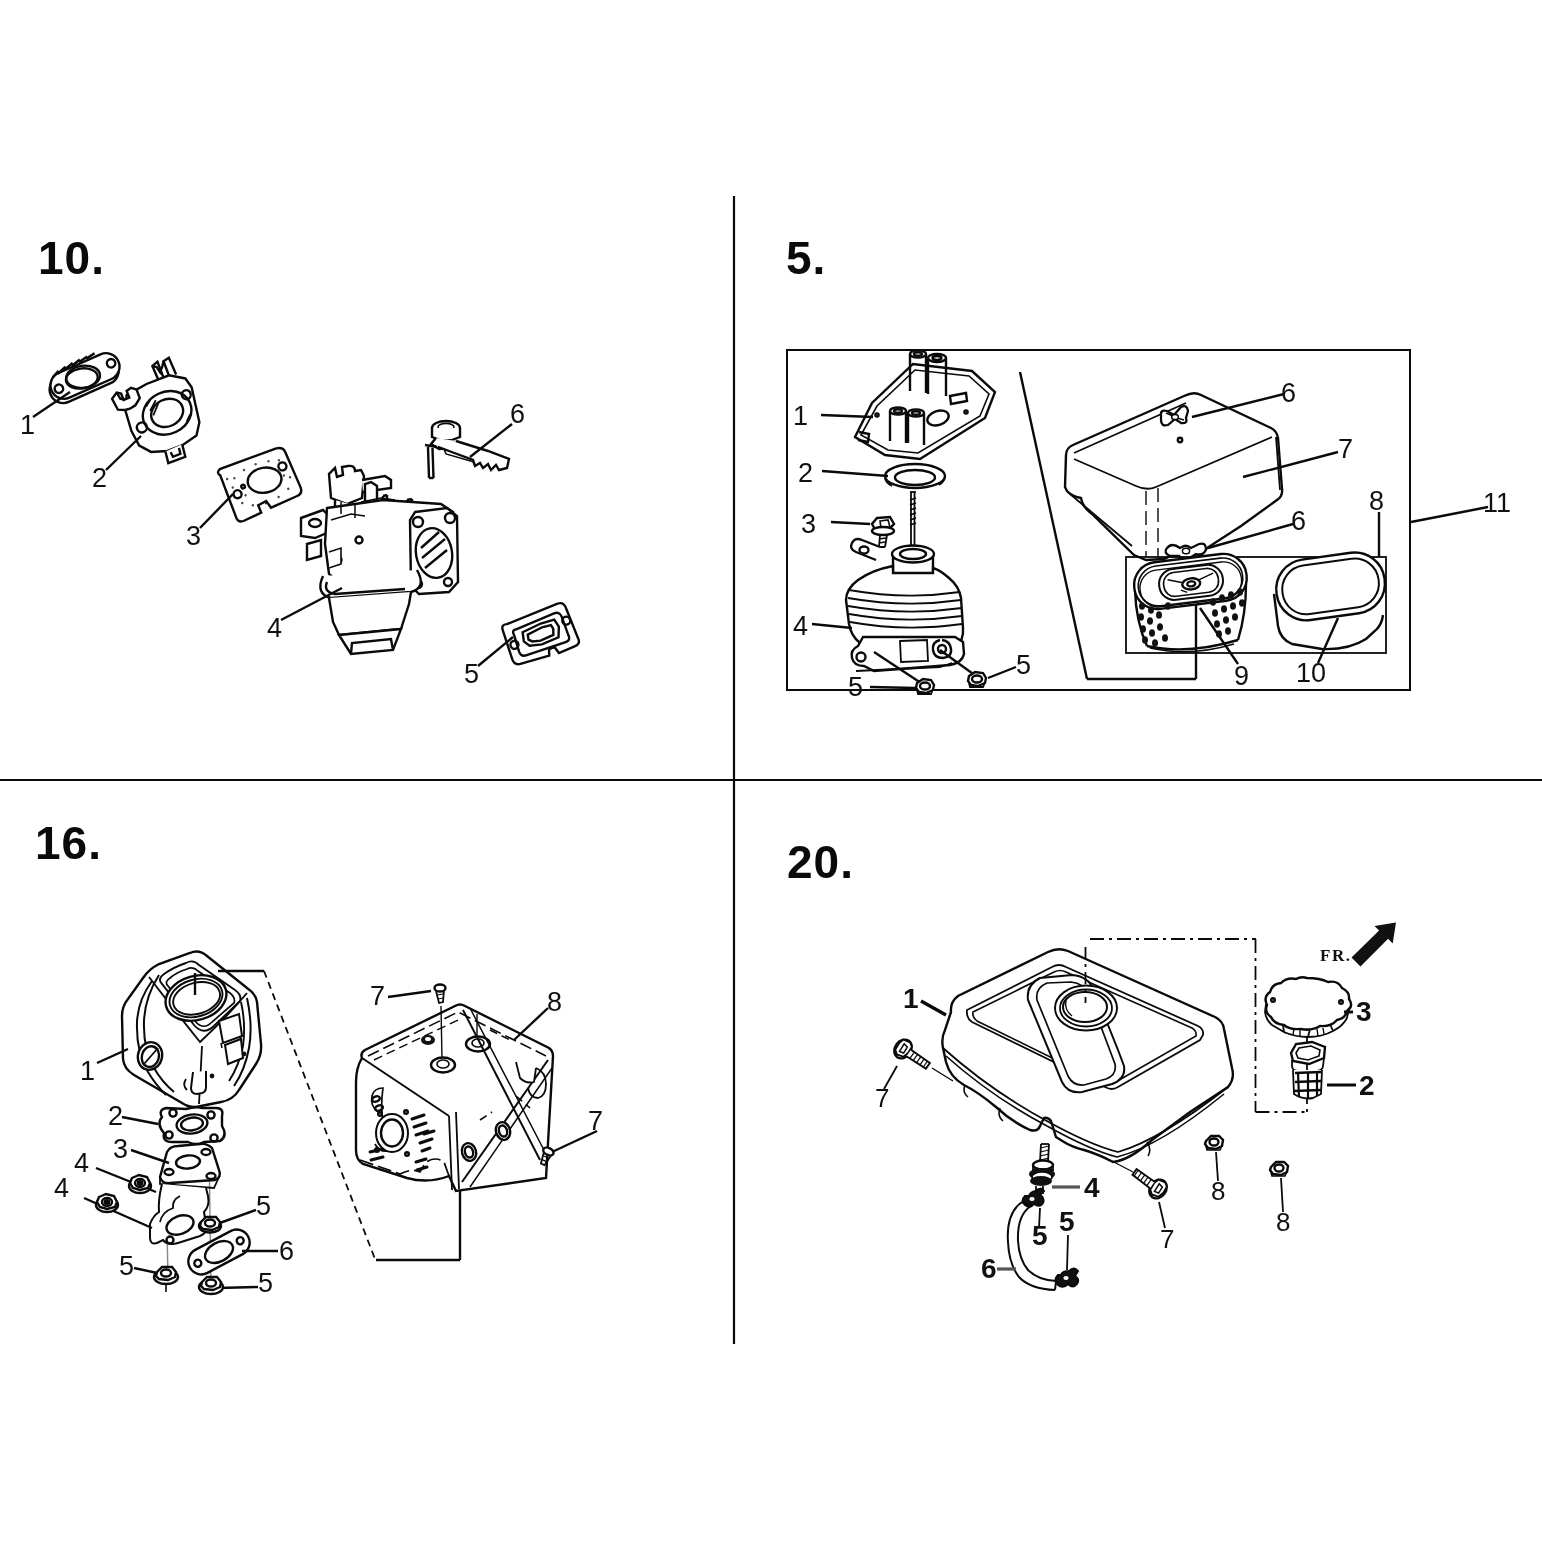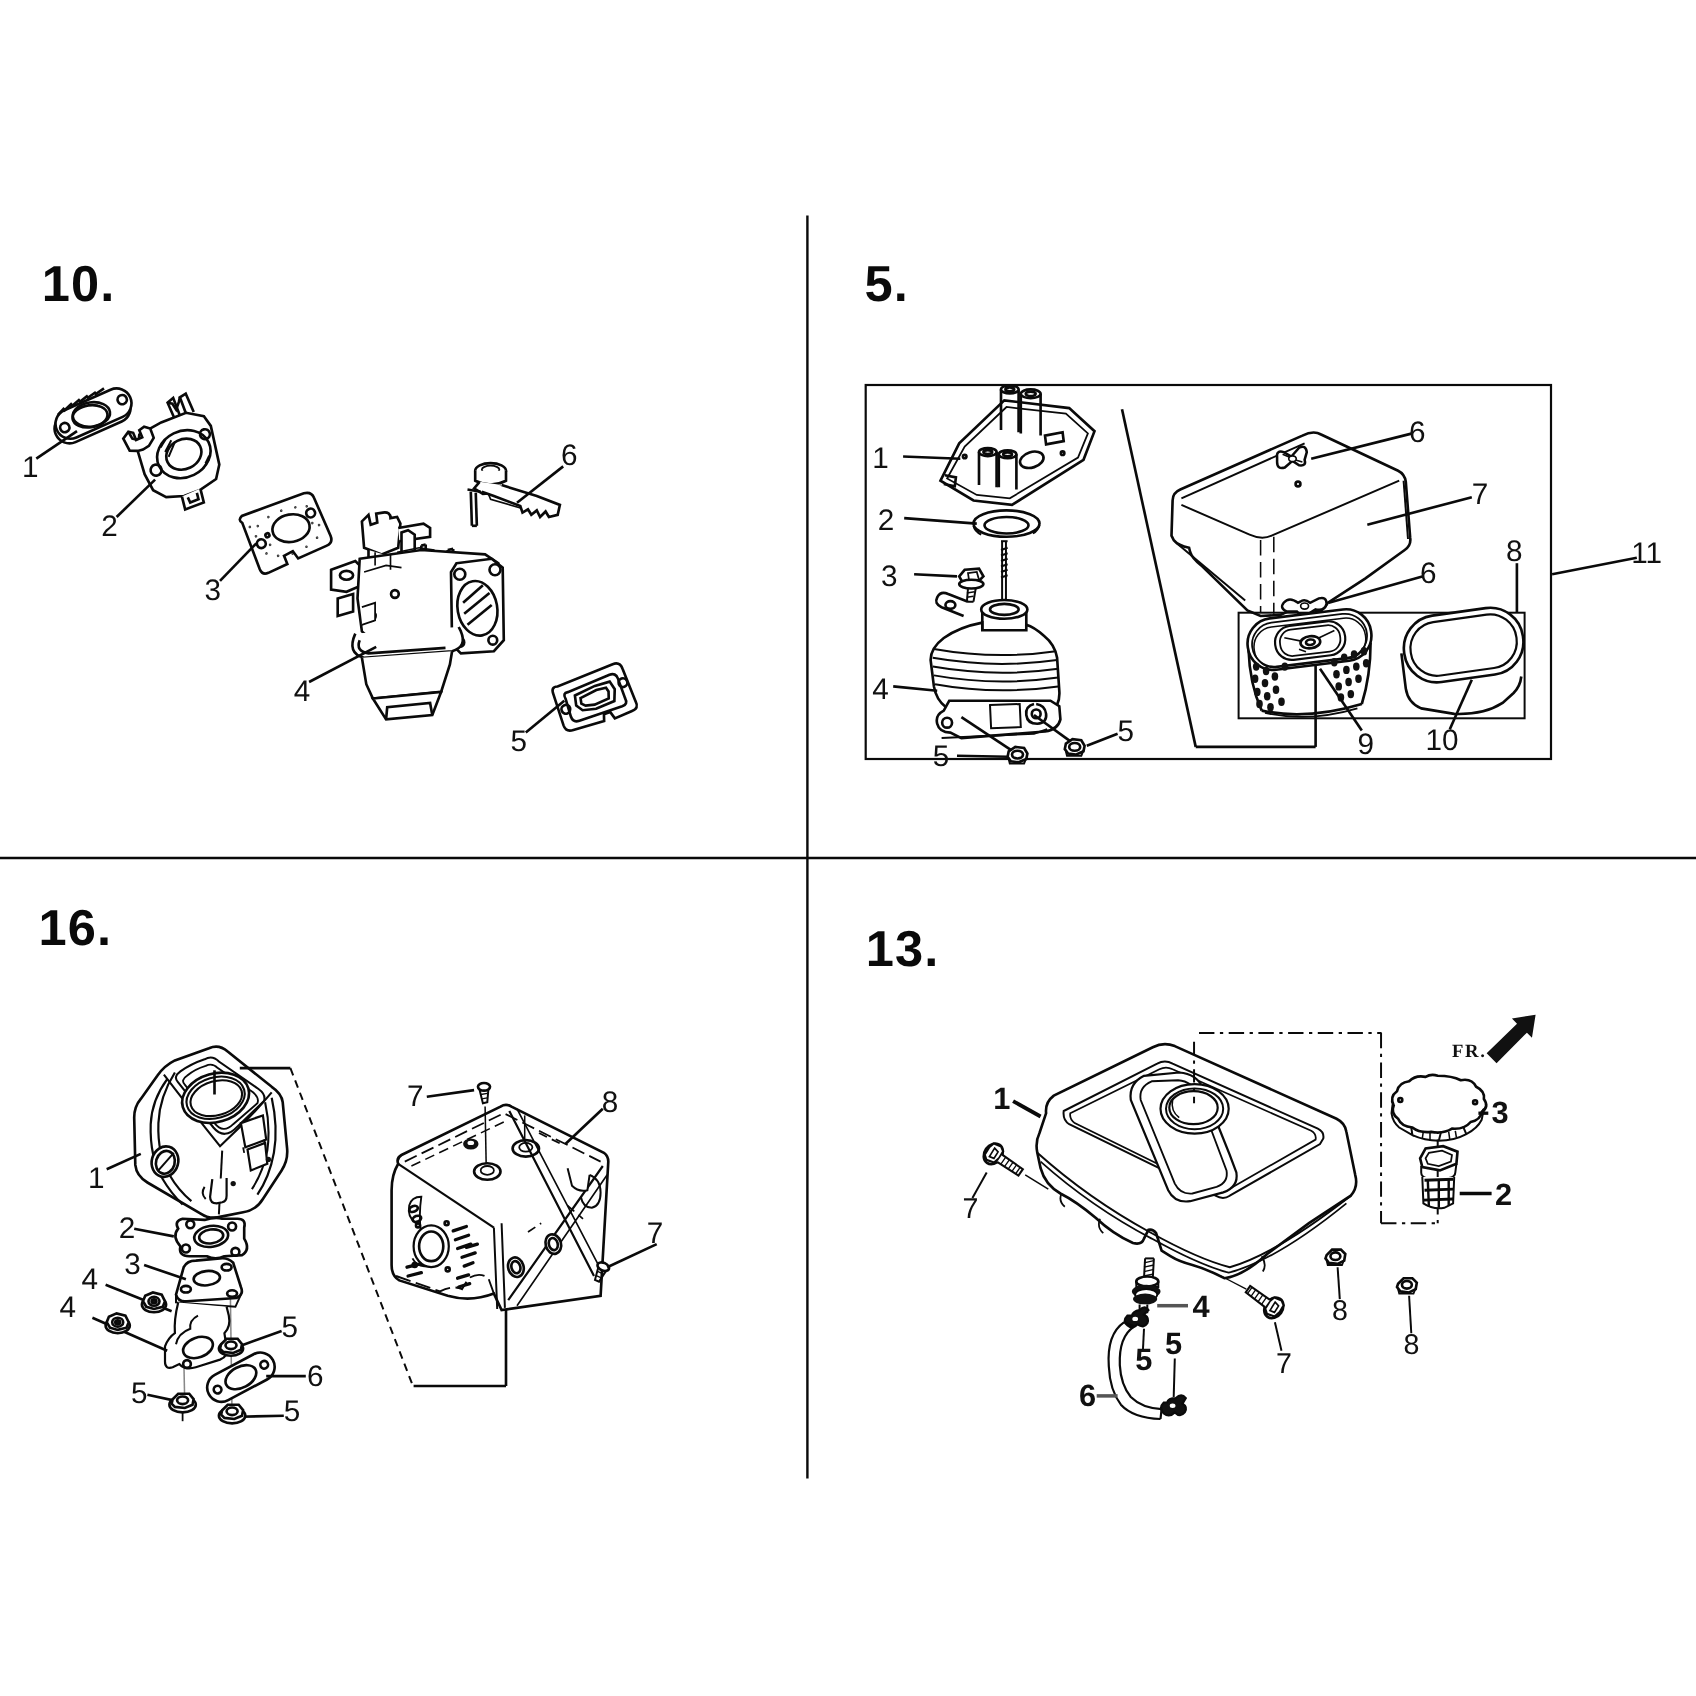--- a/index.html
+++ b/index.html
@@ -7,21 +7,21 @@
  font-family:"Liberation Sans",sans-serif;}
 svg{position:absolute;left:0;top:0;}
 .hd{position:absolute;font-weight:bold;font-size:46px;color:#0a0a0a;letter-spacing:1px;}
 </style>
 </head>
 <body>
 <div id="page">
 <div class="hd" style="left:38px;top:231px;">10.</div>
 <div class="hd" style="left:786px;top:231px;">5.</div>
 <div class="hd" style="left:35px;top:816px;">16.</div>
-<div class="hd" style="left:787px;top:835px;">13.</div>
+<div class="hd" style="left:787px;top:835px;">20.</div>
 <svg width="1542" height="1542" viewBox="0 0 1542 1542">
 <g id="dividers" stroke="#0a0a0a" stroke-width="2.2" fill="none">
   <line x1="734" y1="196" x2="734" y2="1344"></line>
   <line x1="0" y1="780" x2="1542" y2="780"></line>
 </g>
 
 <g id="q10" stroke="#0a0a0a" stroke-width="2.4" fill="none">
 
   <g transform="translate(85,376) rotate(-24)">
     <path d="M -23 -13.5 L 23 -13.5 A 13.5 13.5 0 0 1 23 13.5 L -23 13.5 A 13.5 13.5 0 0 1 -23 -13.5 Z" fill="#fff" transform="translate(-2.5,3.5)"></path>

